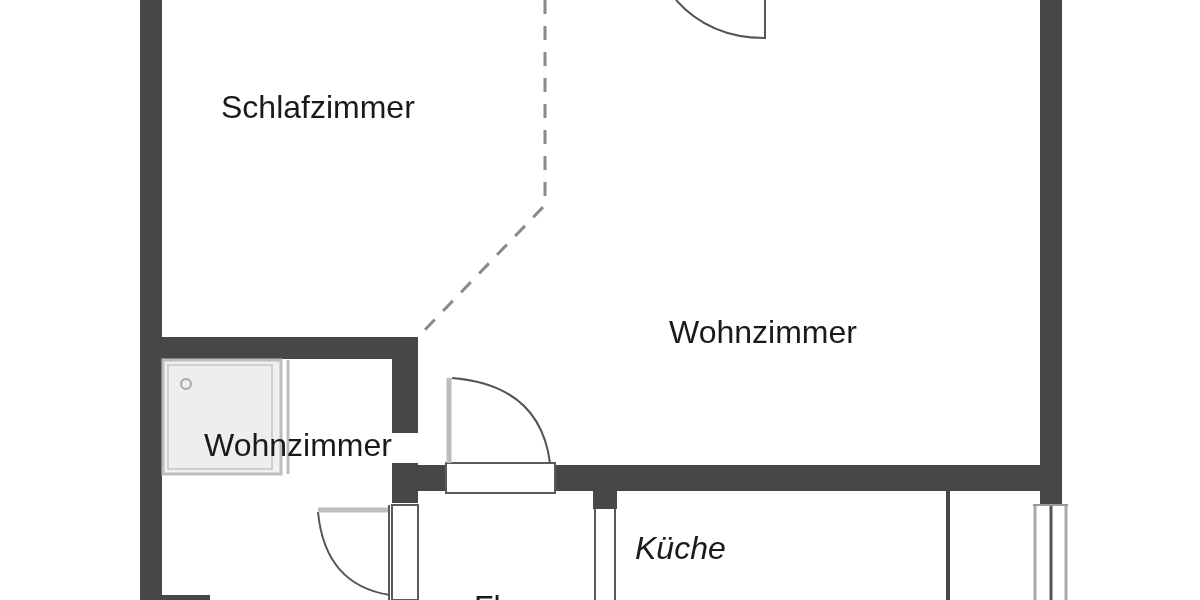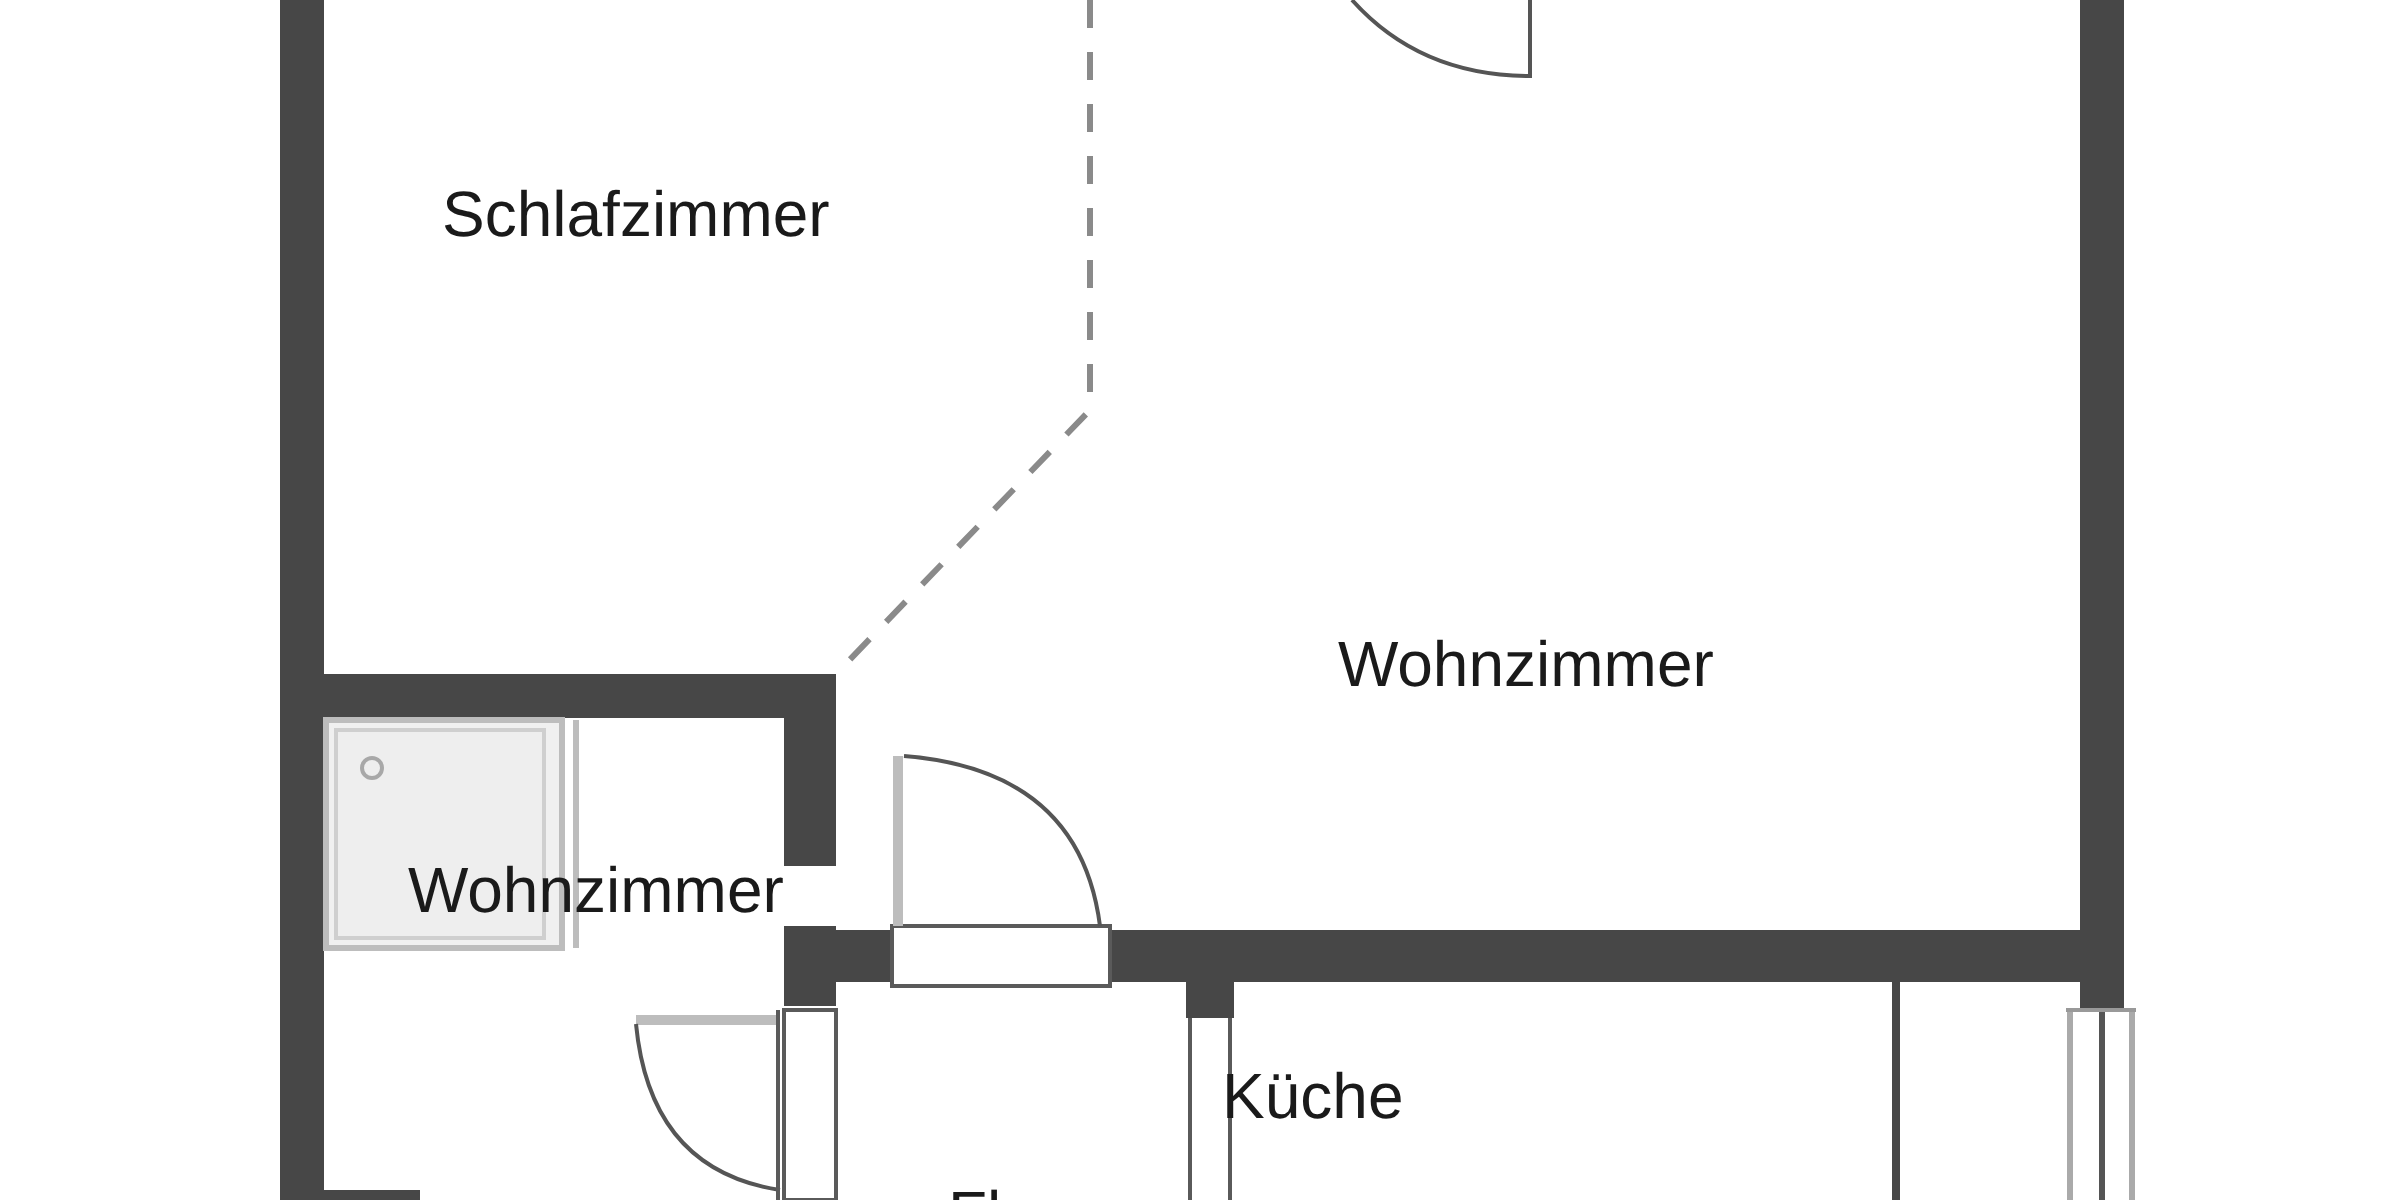--- a/index.html
+++ b/index.html
@@ -80,14 +80,14 @@
 
   <line x1="1035" y1="505" x2="1035" y2="600" stroke="#aaaaaa" stroke-width="3"></line>
   <line x1="1051" y1="505" x2="1051" y2="600" stroke="#555555" stroke-width="3"></line>
   <line x1="1066" y1="505" x2="1066" y2="600" stroke="#aaaaaa" stroke-width="3"></line>
   <line x1="1033" y1="505" x2="1068" y2="505" stroke="#999999" stroke-width="2"></line>
 </svg>
 
 <div class="label" style="left:221px; top:91px;text-align:right;">Schlafzimmer</div>
 <div class="label" style="left:669px; top:316px;">Wohnzimmer</div>
 <div class="label" style="left:204px; top:429px;">Wohnzimmer</div>
-<div class="label" style="left:611px; top:532px;">Küche</div>
+<div class="label" style="left:635px; top:532px;font-style:italic;">Küche</div>
 <div class="label" style="left:474px; top:591px;">Flur</div>
 
 </body></html>

